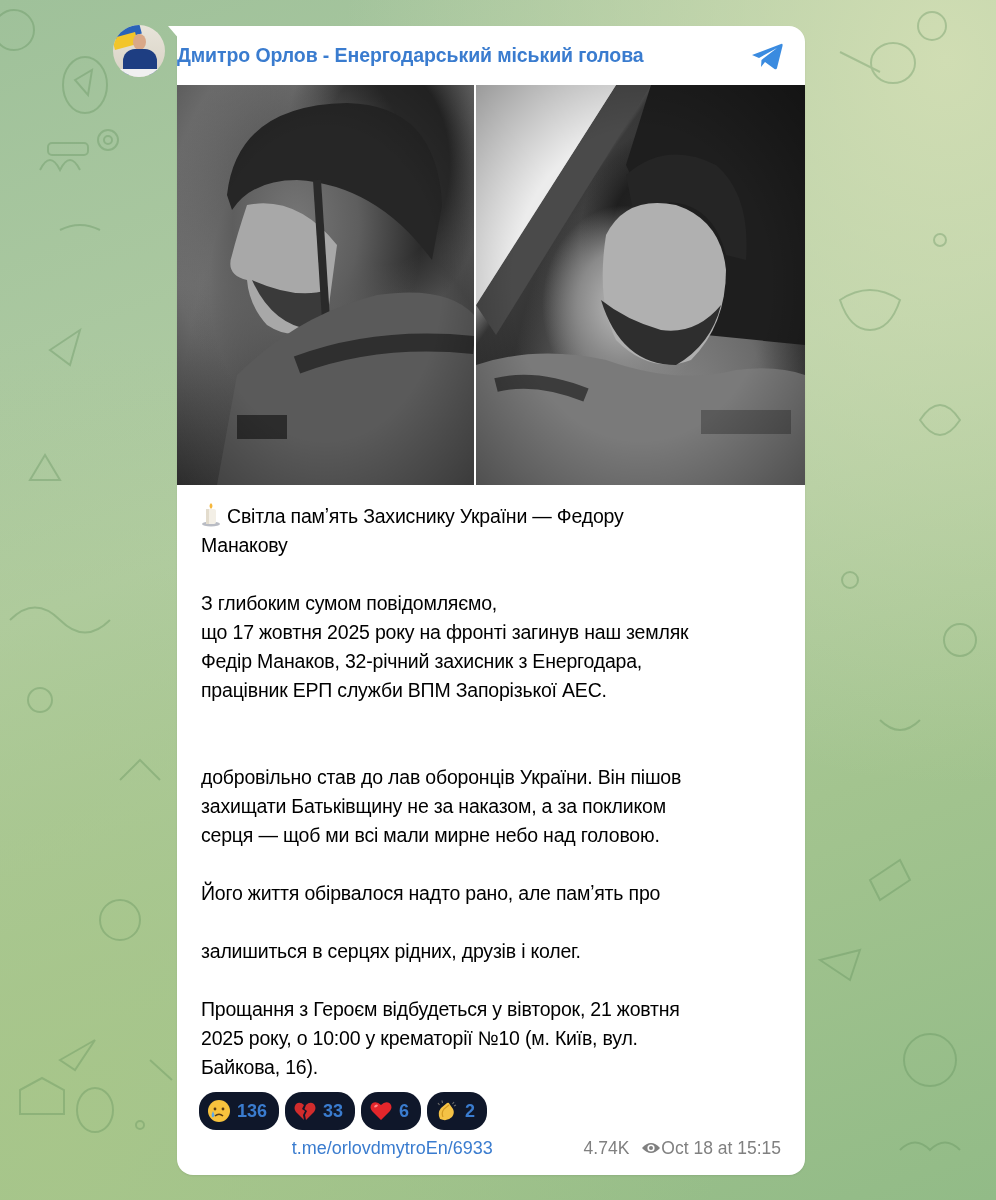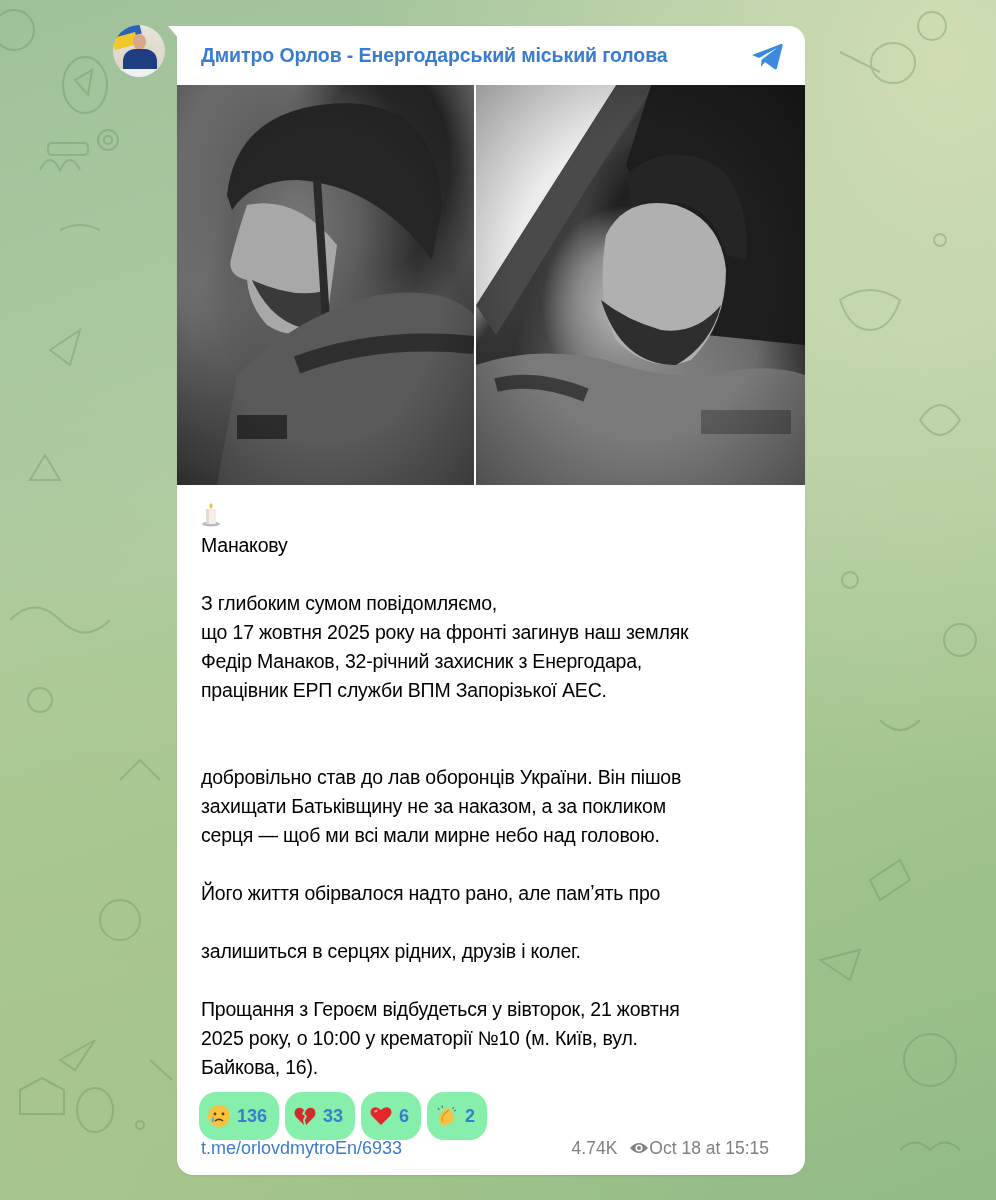--- a/index.html
+++ b/index.html
@@ -32,21 +32,21 @@
       background: #ffffff; border-radius: 0 16px 16px 16px;
       box-shadow: 0 1px 2px rgba(0,0,0,0.08);
     }
     .card-tail {
       position: absolute; left: -9px; top: 0; width: 12px; height: 14px;
       background: #ffffff;
       clip-path: polygon(0 0, 100% 0, 100% 100%);
     }
     .header {
       position: absolute; left: 0; top: 0; right: 0; height: 59px;
-      display: flex; align-items: center; padding-left: 24px; padding-right: 20px;
+      display: flex; align-items: center; padding-right: 20px;
     }
     .channel-name {
       color: #3a7ccf; font-size: 19.5px; font-weight: 700; flex: 1;
       white-space: nowrap; letter-spacing: -0.1px;
     }
     .tg-icon { width: 36px; height: 32px; display: flex; align-items: center; justify-content: center; }
 
     .photos {
       position: absolute; left: 0; top: 59px; width: 628px; height: 400px;
       display: flex; gap: 2px; background: #ffffff;
@@ -81,29 +81,29 @@
       letter-spacing: -0.2px;
     }
     .text p { margin: 0; }
     .text .gap { height: 29px; }
     .candle { display: inline-block; width: 22px; height: 24px; vertical-align: -4px; margin-right: 4px; }
 
     .reactions {
       position: absolute; left: 22px; top: 1066px; display: flex; gap: 6px;
     }
     .reaction {
-      display: flex; align-items: center; gap: 6px; height: 48px;
-      padding: 0 12px 0 8px; border-radius: 17px; background: #86efac;
+      display: flex; align-items: center; gap: 6px; height: 38px;
+      padding: 0 12px 0 8px; border-radius: 17px; background: #0f172a;
       color: #3a7ccf; font-weight: 700; font-size: 18px;
     }
     .reaction .emoji { width: 24px; height: 24px; display: inline-flex; align-items: center; justify-content: center; }
 
     .footer {
-      position: absolute; left: 24px; right: 36px; top: 1108px; height: 28px;
-      display: flex; align-items: center;
+      position: absolute; left: 24px; right: 24px; top: 1108px; height: 28px;
+      display: flex; align-items: center; text-align: center;
     }
     .link { color: #3a7ccf; font-size: 18px; flex: 1; }
     .views { color: #808080; font-size: 17.5px; display: flex; align-items: center; gap: 12px; }
     .eye-icon { width: 20px; height: 14px; display: inline-flex; }
     .date { color: #808080; font-size: 17.5px; }
   </style>
 </head>
 <body>
 
 <svg class="bg-pattern" width="996" height="1200" viewBox="0 0 996 1200" fill="none" stroke="#5f8f5a" stroke-width="2">
@@ -200,21 +200,21 @@
 
   <div class="text">
     <p>
       <span class="candle">
         <svg width="22" height="24" viewBox="0 0 22 24">
           <ellipse cx="10" cy="21" rx="9" ry="2.5" fill="#b9bcc4"></ellipse>
           <rect x="5" y="6" width="10" height="15" rx="2" fill="#f3efe6"></rect>
           <rect x="5" y="6" width="3" height="15" fill="#e3dccd"></rect>
           <path d="M10 0 Q13 3 10 6 Q7 3 10 0Z" fill="#f6b73c"></path>
         </svg>
-      </span><br>
+      </span><span>Світла памʼять Захиснику України — Федору</span><br>
       <span>Манакову</span>
     </p>
     <div class="gap"></div>
     <p>
       <span>З глибоким сумом повідомляємо,</span><br>
       <span>що 17 жовтня 2025 року на фронті загинув наш земляк</span><br>
       <span>Федір Манаков, 32-річний захисник з Енергодара,</span><br>
       <span>працівник ЕРП служби ВПМ Запорізької АЕС.</span>
     </p>
     <div class="gap"></div>

